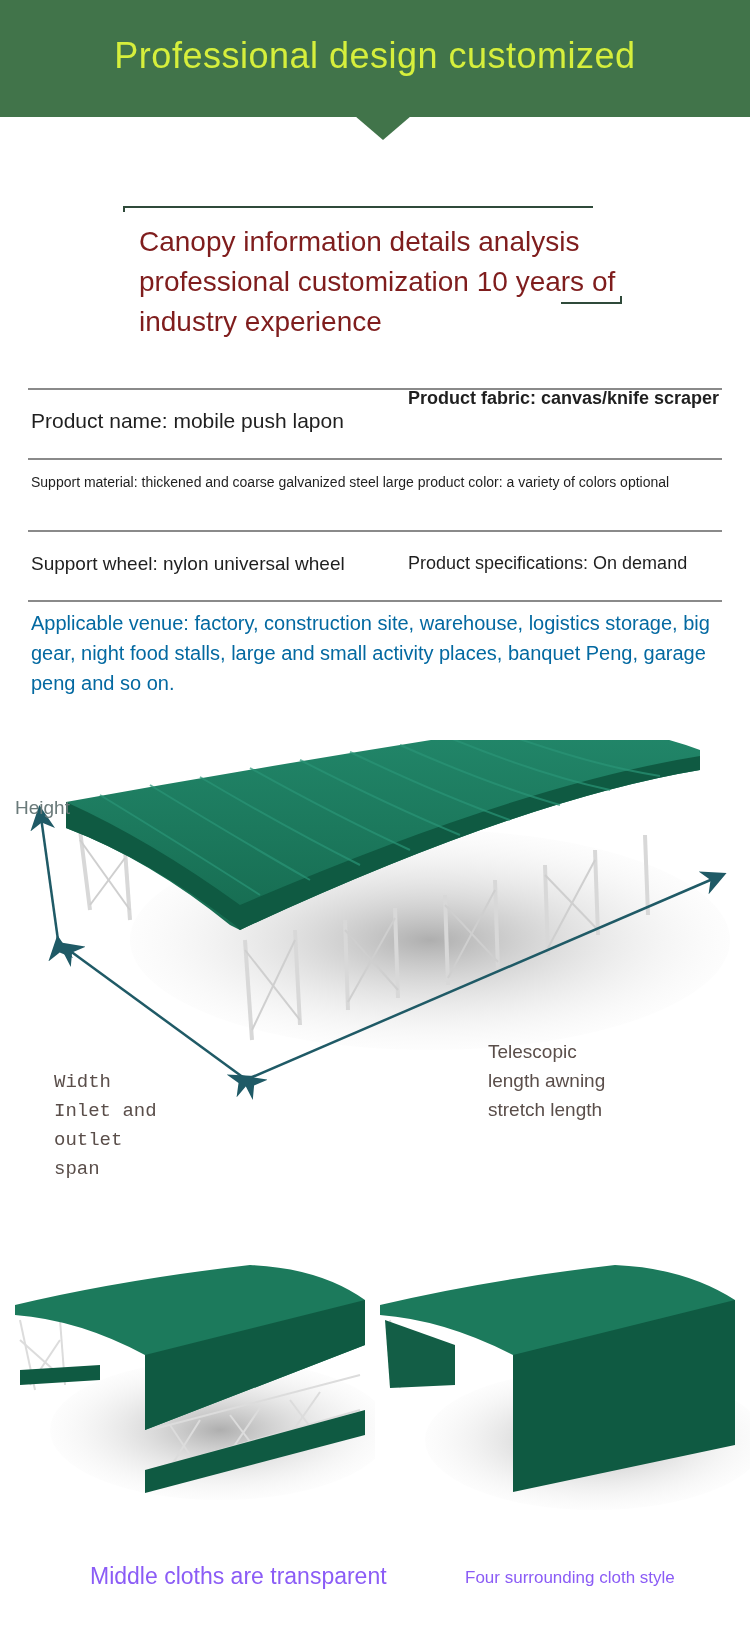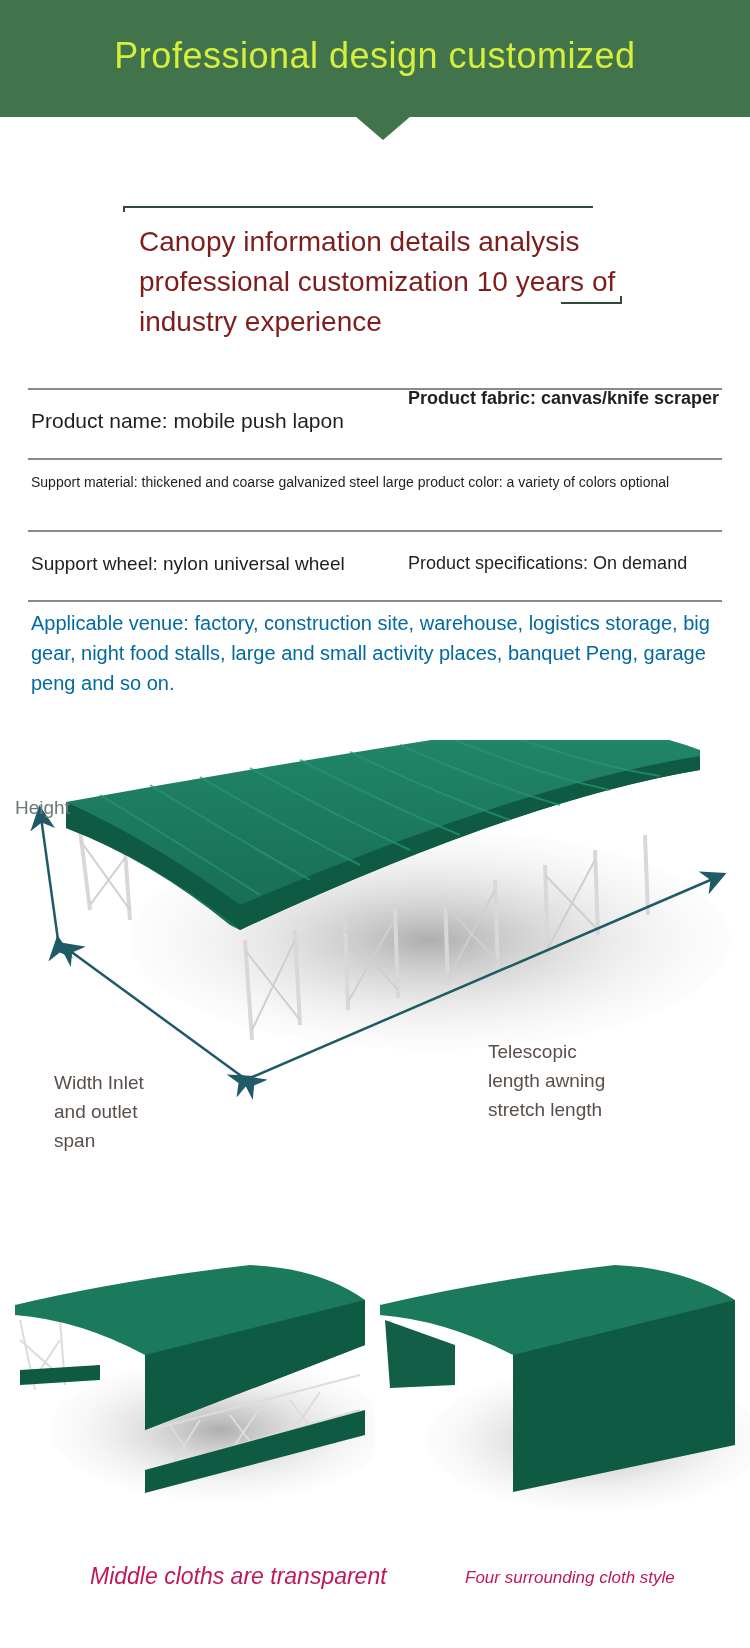--- a/index.html
+++ b/index.html
@@ -13,21 +13,21 @@
   .intro-line-bottom { position:absolute; left:561px; top:302px; width:60px; height:2px; background:#2f4a3a; }
   .intro-line-btick { position:absolute; left:620px; top:296px; width:2px; height:8px; background:#2f4a3a; }
   .rule { position:absolute; left:28px; width:694px; height:2px; background:#8a8a8a; }
   .spec { position:absolute; color:#1f1f1f; white-space:nowrap; }
   .spec-big { font-size:21px; }
   .spec-mid { font-size:18px; }
   .spec-small { font-size:14px; line-height:21px; white-space:normal; width:660px; }
   .venue { position:absolute; left:31px; top:608px; width:690px; font-size:20px; line-height:30px; color:#0369a1; }
   .label { position:absolute; font-size:19px; line-height:29px; color:#5a4e4a; }
   .label-height { color:#6a7a7a; }
-  .caption { position:absolute; color:#be185d; white-space:nowrap;font-style:italic; }
+  .caption { position:absolute; color:#8b5cf6; white-space:nowrap; }
   svg { position:absolute; }
 </style>
 </head>
 <body>
 
 <div class="header"></div>
 <div class="header-notch"></div>
 <div class="header-title">Professional design customized</div>
 
 <div class="intro-line-top"></div>
@@ -106,21 +106,21 @@
     <path d="M450,-2 Q540,35 610,50"></path>
     <path d="M500,-8 Q590,25 660,36"></path>
   </g>
 
   <line x1="58" y1="200" x2="40" y2="70" stroke="#1f5a66" stroke-width="2.5" marker-end="url(#ah)" marker-start="url(#ah)"></line>
   <line x1="244" y1="338" x2="62" y2="205" stroke="#1f5a66" stroke-width="2.5" marker-end="url(#ah)" marker-start="url(#ah)"></line>
   <line x1="250" y1="338" x2="722" y2="135" stroke="#1f5a66" stroke-width="2.5" marker-end="url(#ah)" marker-start="url(#ah)"></line>
 </svg>
 
 <div class="label label-height" style="left:15px; top:793px;">Height</div>
-<div class="label" style="left:54px; top:1068px; width:120px;">Width Inlet and outlet span</div>
+<div class="label" style="left:54px; top:1068px; width:120px;font-family:Liberation Mono, monospace;">Width Inlet and outlet span</div>
 <div class="label" style="left:488px; top:1037px; width:140px;">Telescopic length awning stretch length</div>
 
 <svg width="375" height="270" style="left:0; top:1240px;">
   <ellipse cx="220" cy="190" rx="170" ry="70" fill="url(#shadowG)"></ellipse>
   <g stroke="#dcdcdc" stroke-width="2">
     <line x1="20" y1="80" x2="35" y2="150"></line>
       <line x1="60" y1="80" x2="65" y2="145"></line>
     <line x1="20" y1="100" x2="65" y2="140"></line>
       <line x1="60" y1="100" x2="30" y2="145"></line>
     <line x1="150" y1="190" x2="360" y2="135"></line>

